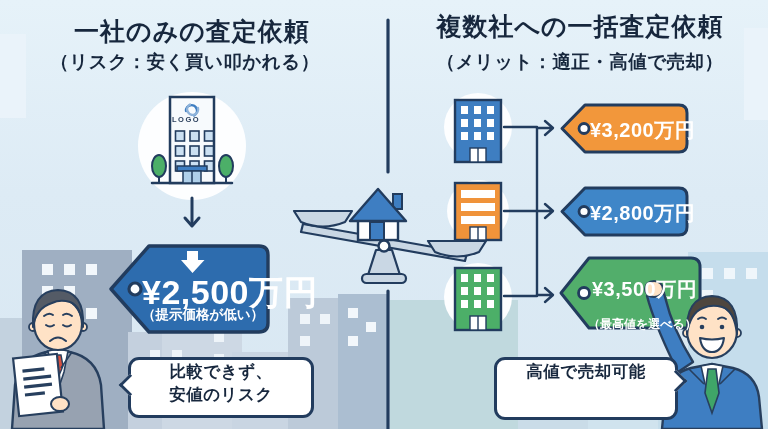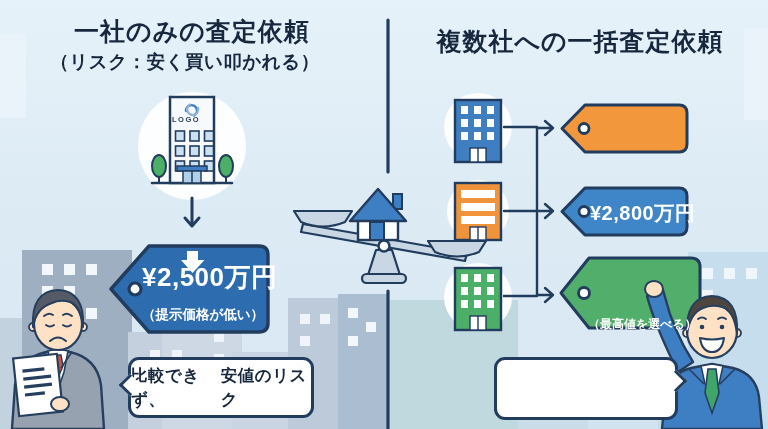--- a/index.html
+++ b/index.html
@@ -12,21 +12,21 @@
   }
   #artwork{position:absolute;left:0;top:0;width:768px;height:429px;}
   .txt{position:absolute;text-align:center;color:#17273d;white-space:nowrap;}
   .title{font-size:25px;font-weight:900;letter-spacing:1px;}
   .subtitle{font-size:18.5px;font-weight:800;letter-spacing:0.5px;}
   .tag-price{color:#ffffff;font-weight:800;letter-spacing:0.5px;}
   .tag-note{color:#ffffff;font-weight:700;}
   .logo-label{font-size:7.5px;font-weight:800;letter-spacing:1.5px;color:#2a3f5c;}
   .bubble{
     position:absolute;background:#ffffff;border:3px solid #223c5e;border-radius:11px;
-    display:flex;flex-direction:row;align-items:center;
+    display:flex;flex-direction:column;align-items:center;
     font-size:16.5px;font-weight:800;color:#17273d;line-height:1.42;letter-spacing:0.5px;
   }
   .bubble .tail{position:absolute;width:13px;height:13px;background:#ffffff;}
   .bubble-left .tail{left:-9px;top:17px;border-left:3px solid #223c5e;border-bottom:3px solid #223c5e;transform:rotate(45deg);}
   .bubble-right .tail{right:-9px;top:13px;border-right:3px solid #223c5e;border-top:3px solid #223c5e;transform:rotate(45deg);}
 </style>
 </head>
 <body>
 
 <div id="stage">
@@ -260,33 +260,37 @@
         <circle cx="702" cy="327" r="2.3" fill="#273f5e"></circle>
           <circle cx="722" cy="327" r="2.3" fill="#273f5e"></circle>
         <path d="M700,338 Q712,341 724,338 Q722,352 712,352 Q702,352 700,338 Z" fill="#ffffff" stroke="#273f5e" stroke-width="2" stroke-linejoin="round"></path>
       </g>
     </g>
   </svg>
 
   <div class="txt title" style="left:12px;top:15px;width:360px;">一社のみの査定依頼</div>
   <div class="txt subtitle" style="left:5px;top:49px;width:360px;">（リスク：安く買い叩かれる）</div>
 
-  <div class="txt title" style="left:398px;top:25px;width:364px;">複数社への一括査定依頼</div>
+  <div class="txt title" style="left:398px;top:10px;width:364px;">複数社への一括査定依頼</div>
+  <div class="txt subtitle" style="left:398px;top:49px;width:364px;">（メリット：適正・高値で売却）</div>
 
   <div class="txt logo-label" style="left:172px;top:115px;width:26px;">LOGO</div>
 
-  <div class="txt tag-price" style="left:142px;top:260px;width:122px;font-size:26px;text-align:right;">¥2,500万円</div>
+  <div class="txt tag-price" style="left:142px;top:270px;width:122px;font-size:34px;text-align:right;">¥2,500万円</div>
   <div class="txt tag-note" style="left:138px;top:306px;width:130px;font-size:13.5px;">（提示価格が低い）</div>
 
+  <div class="txt tag-price" style="left:590px;top:117px;width:96px;font-size:20px;">¥3,200万円</div>
   <div class="txt tag-price" style="left:590px;top:200px;width:96px;font-size:20px;">¥2,800万円</div>
+  <div class="txt tag-price" style="left:592px;top:276px;width:100px;font-size:20px;">¥3,500万円</div>
   <div class="txt tag-note" style="left:588px;top:316px;width:108px;font-size:12px;">（最高値を選べる）</div>
 
   <div class="bubble bubble-left" style="left:128px;top:357px;width:180px;height:55px;">
     <span class="tail"></span>
     <div>比較できず、</div>
     <div>安値のリスク</div>
   </div>
 
   <div class="bubble bubble-right" style="left:494px;top:357px;width:178px;height:57px;">
     <span class="tail"></span>
+    <div>高値で売却可能</div>
   </div>
 
 </div>
 
 </body></html>

